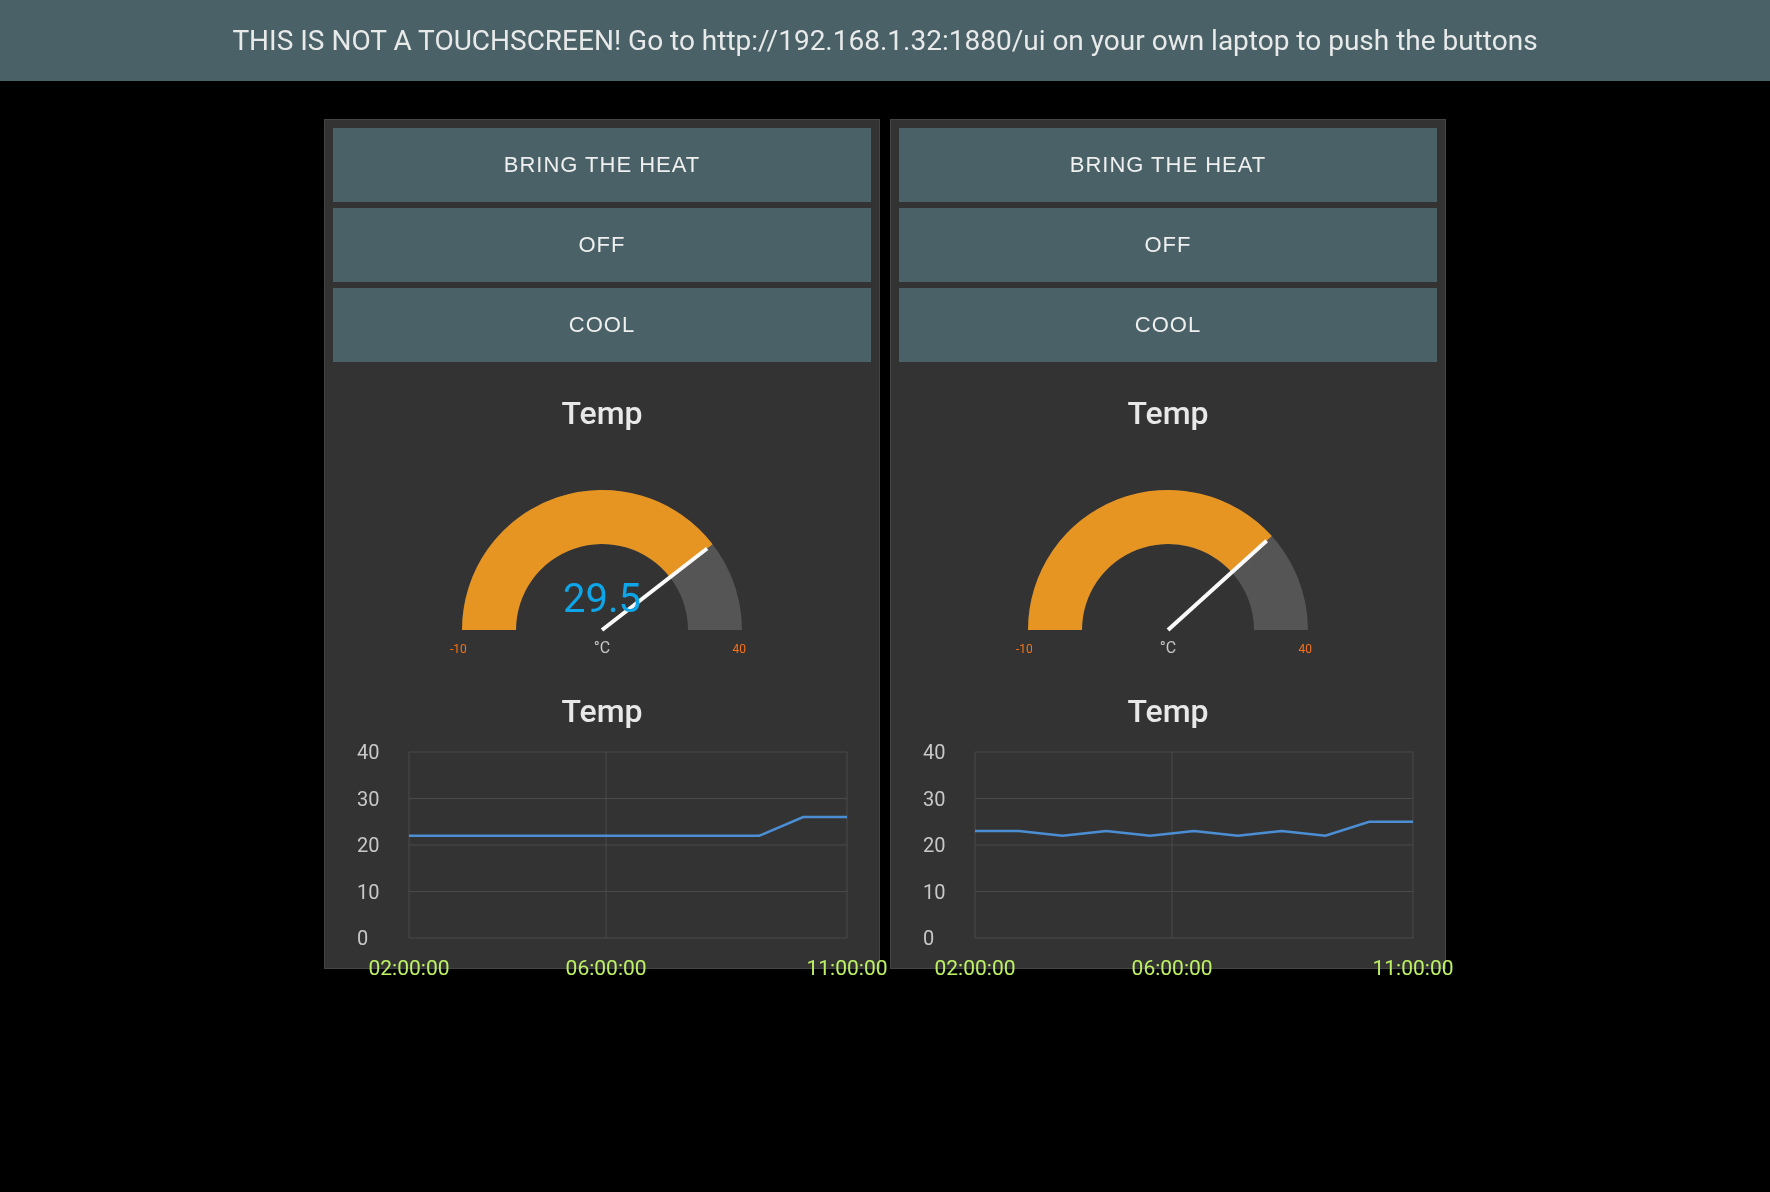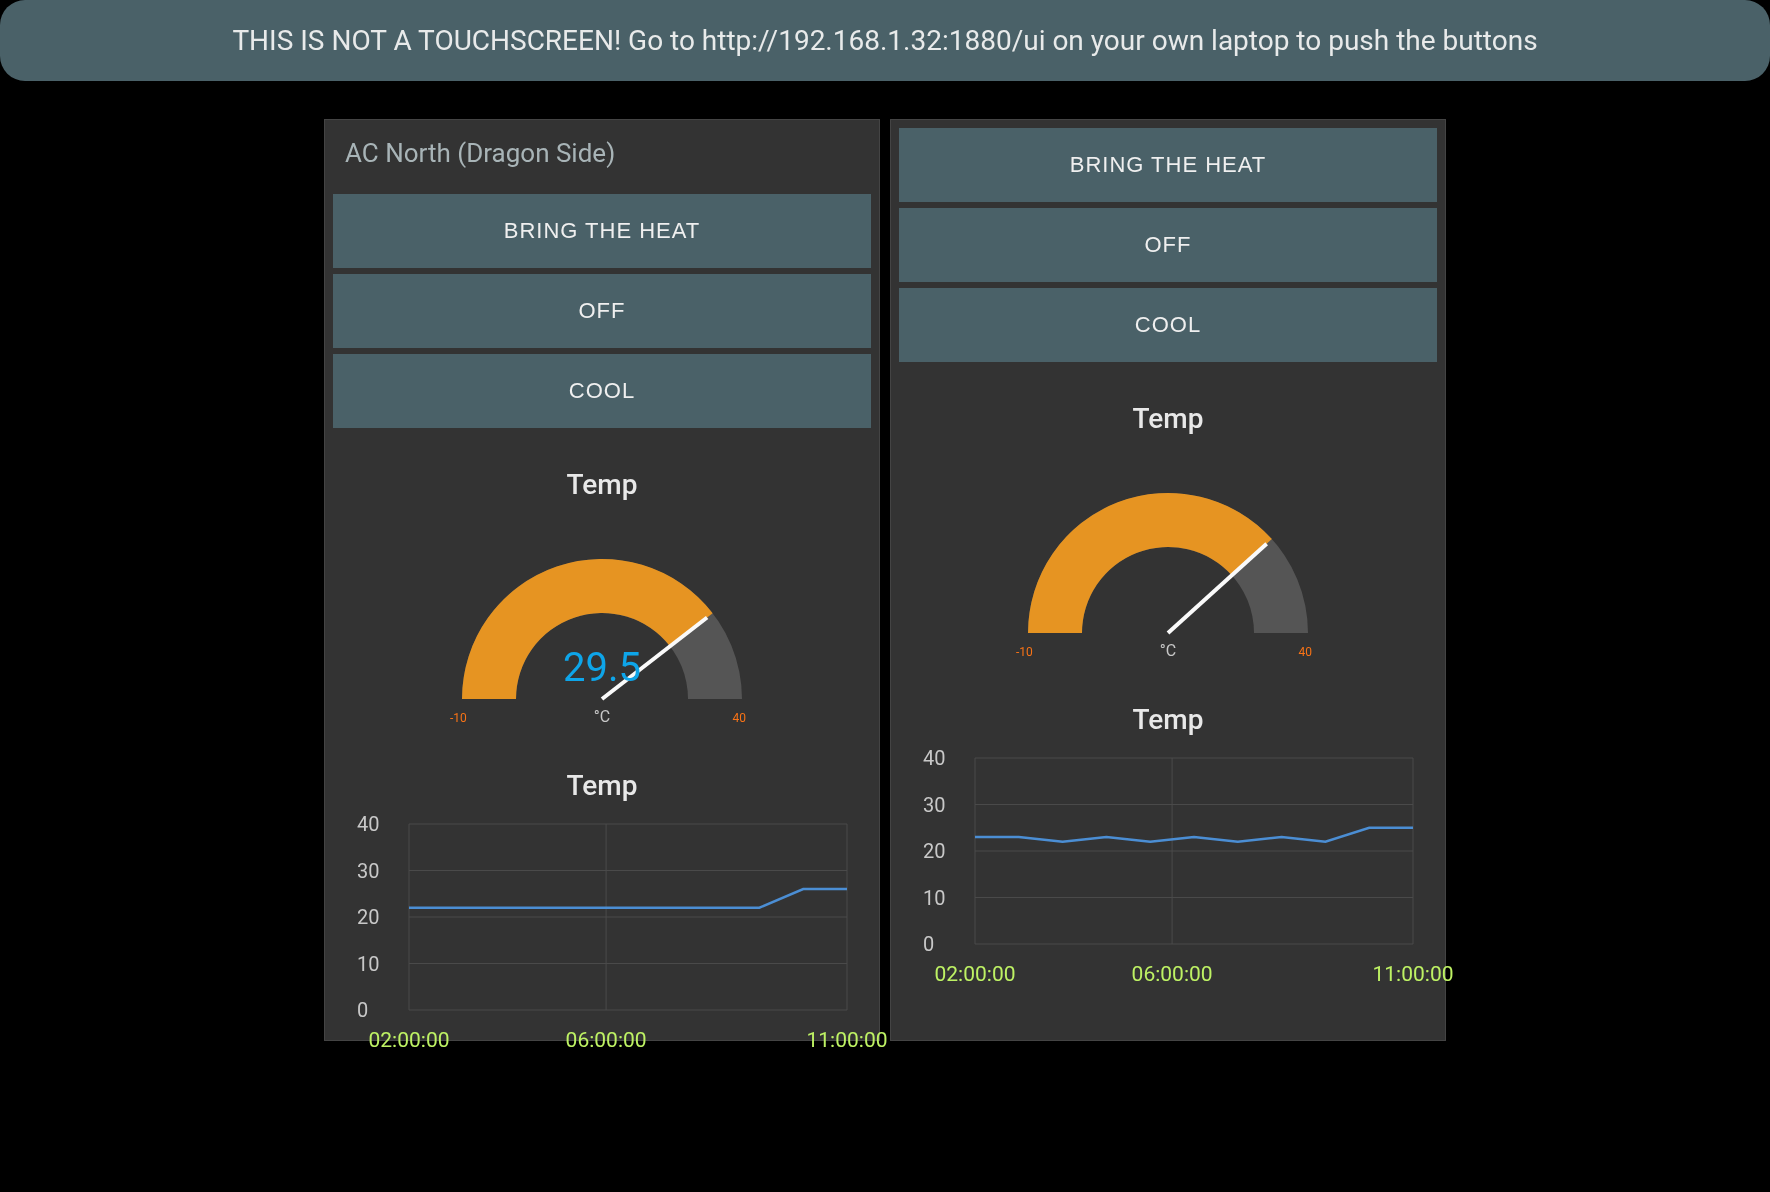--- a/index.html
+++ b/index.html
@@ -11,21 +11,20 @@
   height: 1192px;
   overflow: hidden;
 }
 .banner {
   background: #4a6168;
   color: #e8eaea;
   padding: 24px 4px;
   font-size: 28px;
   text-align: center;
   width: 100%;
-  border-radius: 25px;
 }
 .dashboard {
   display: flex;
   justify-content: center;
   gap: 10px;
   padding-top: 38px;
 }
 .card {
   width: 556px;
   background: #333333;
@@ -47,23 +46,23 @@
   padding: 24px 0;
   font-size: 22px;
   letter-spacing: 1px;
   text-align: center;
   cursor: pointer;
   font-weight: 500;
 }
 .btn:first-of-type { margin-top: 8px; }
 .section-title {
   text-align: center;
-  font-size: 28px;
+  font-size: 32px;
   color: #e8e8e8;
-  margin: 40px 0 18px 0;
+  margin: 32px 0 18px 0;
   font-weight: 500;
 }
 .gauge-wrap {
   position: relative;
   width: 360px;
   height: 210px;
   margin: 0 auto 20px auto;
 }
 .gauge-svg { display: block; margin: 0 auto; }
 .gauge-value {
@@ -115,21 +114,20 @@
 }
 </style>
 </head>
 <body>
 
 <div class="banner">THIS IS NOT A TOUCHSCREEN! Go to http://192.168.1.32:1880/ui on your own laptop to push the buttons</div>
 
 <div class="dashboard">
 
   <div class="card">
-    <div class="card-header">AC North (Dragon Side)</div>
     <button class="btn">BRING THE HEAT</button>
     <button class="btn">OFF</button>
     <button class="btn">COOL</button>
 
     <div class="section-title">Temp</div>
     <div class="gauge-wrap">
       <svg class="gauge-svg" id="gauge-0" width="360" height="200" viewBox="0 0 360 200">
           <path d="M 40 180.00000000000003 A 140 140 0 0 1 320 179.99999999999997 L 266 179.99999999999997 A 86 86 0 0 0 94 180 Z" fill="#555555"></path>
           <path d="M 40 180.00000000000003 A 140 140 0 0 1 290.62170173259665 94.19301248858329 L 247.95333106430937 127.28999338584401 A 86 86 0 0 0 94 180 Z" fill="#e69422"></path>
           <line x1="180" y1="180" x2="285.0906166459668" y2="98.48336186415413" stroke="#fafafa" stroke-width="4"></line>

